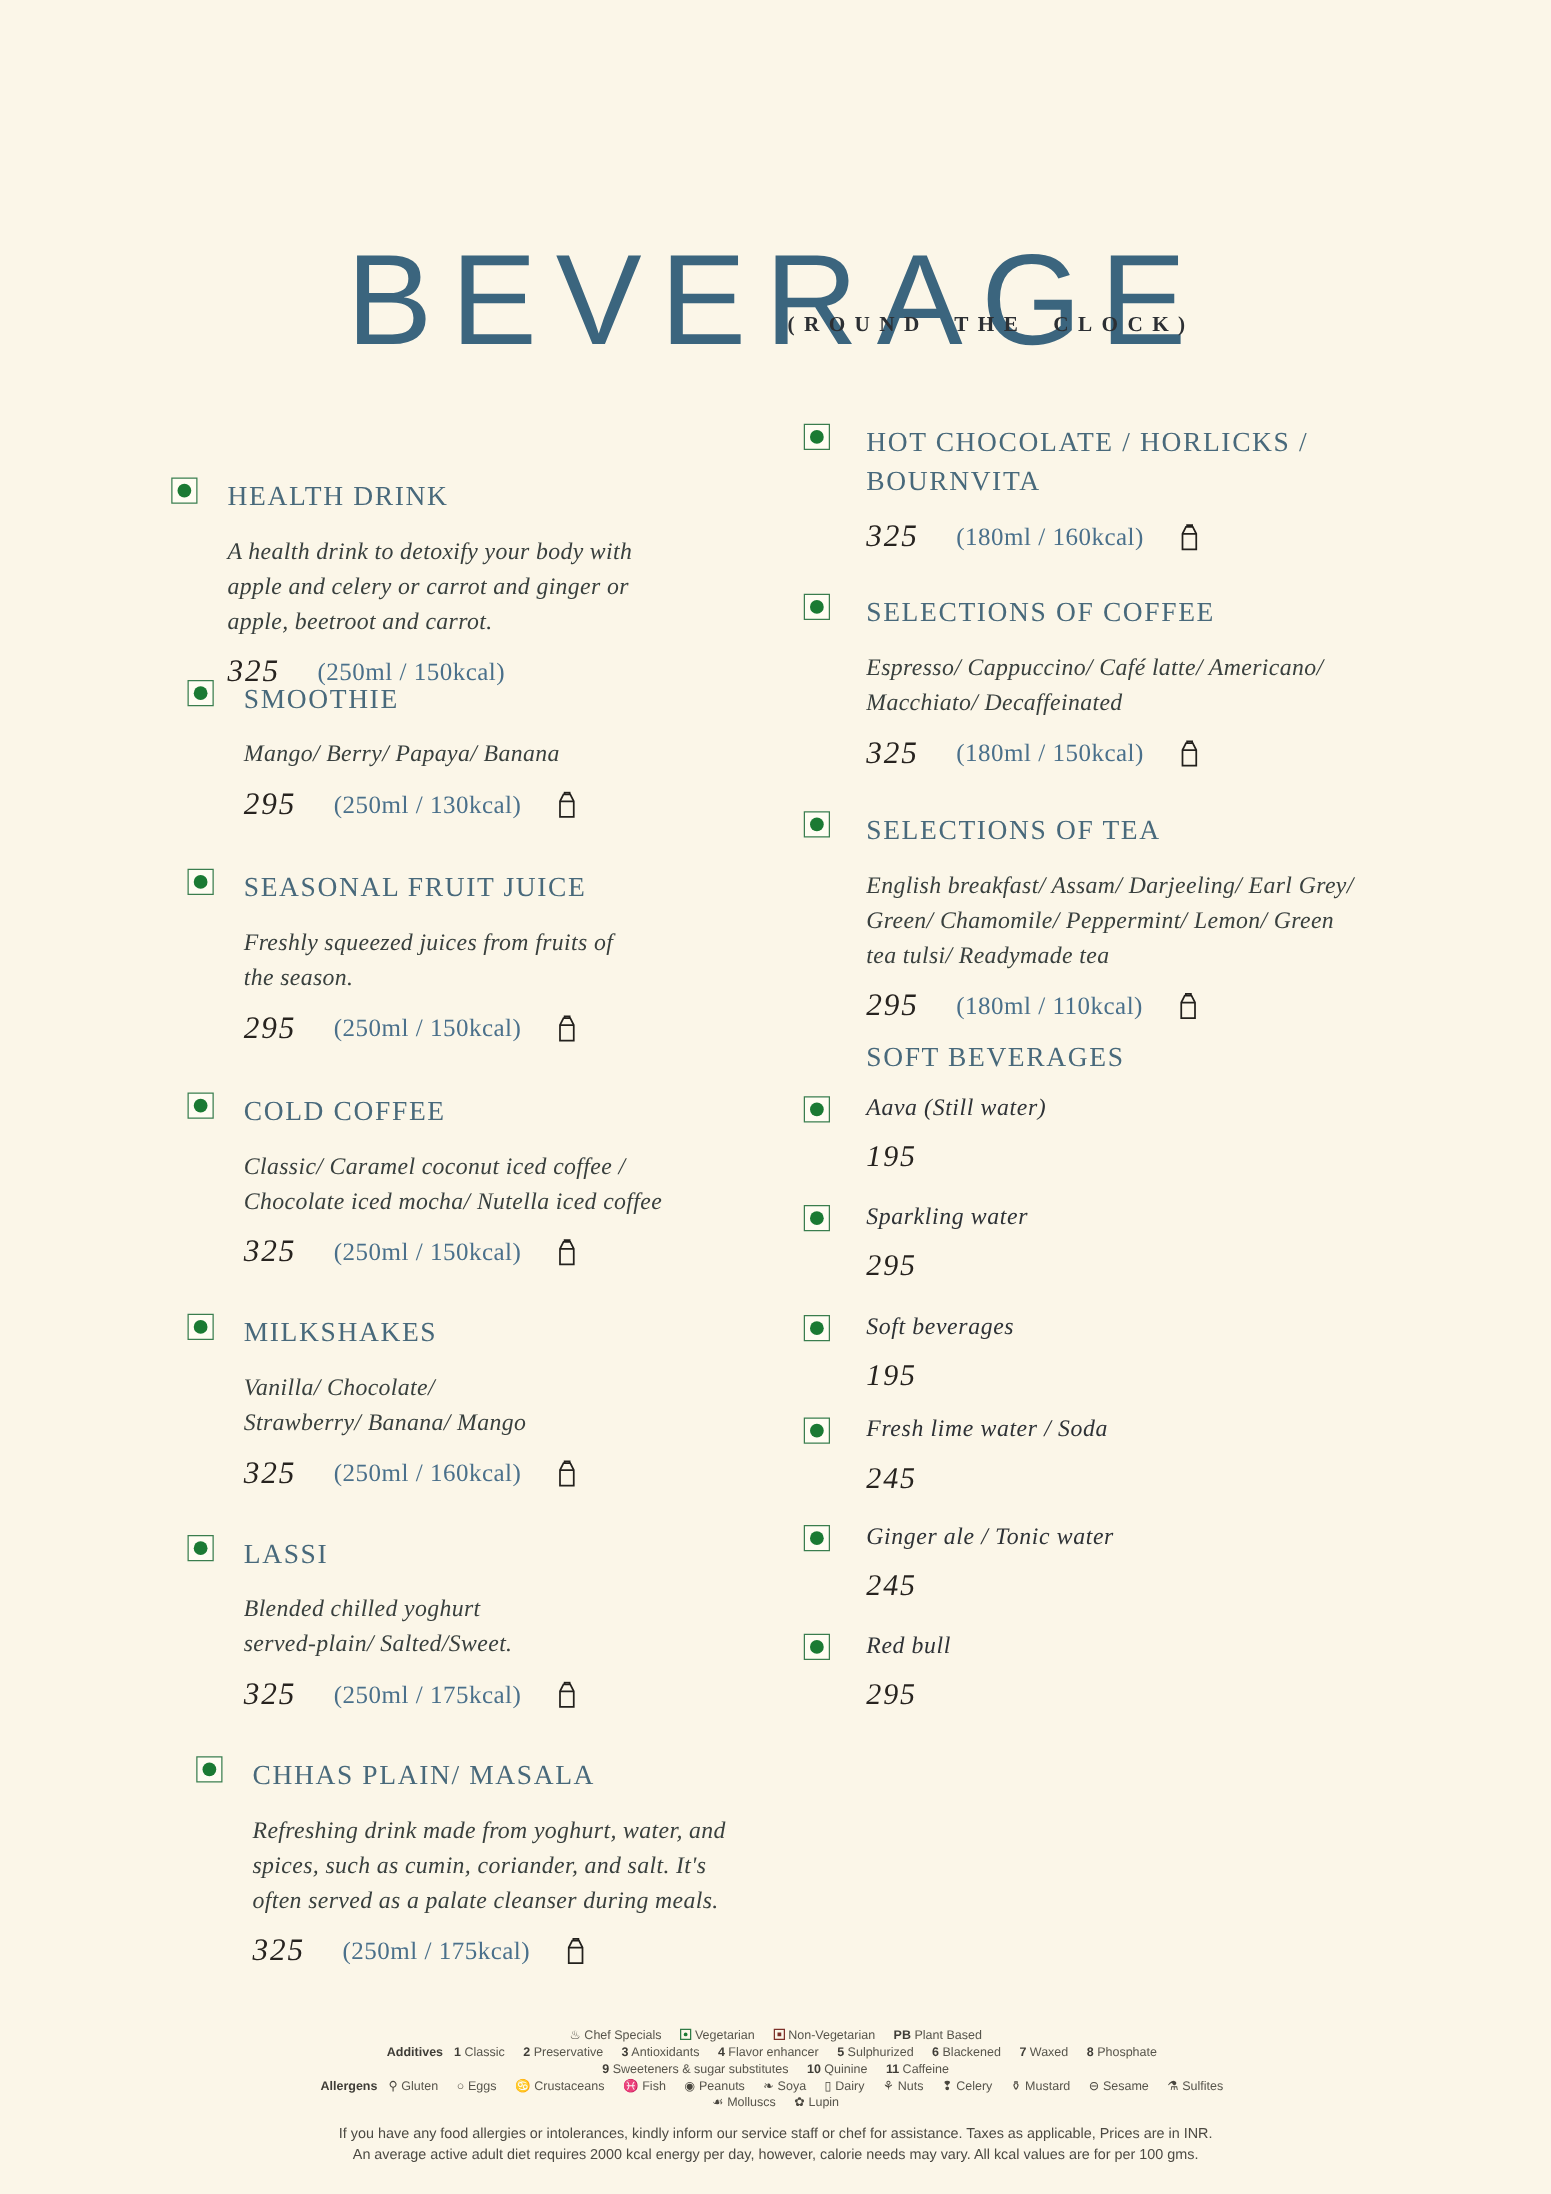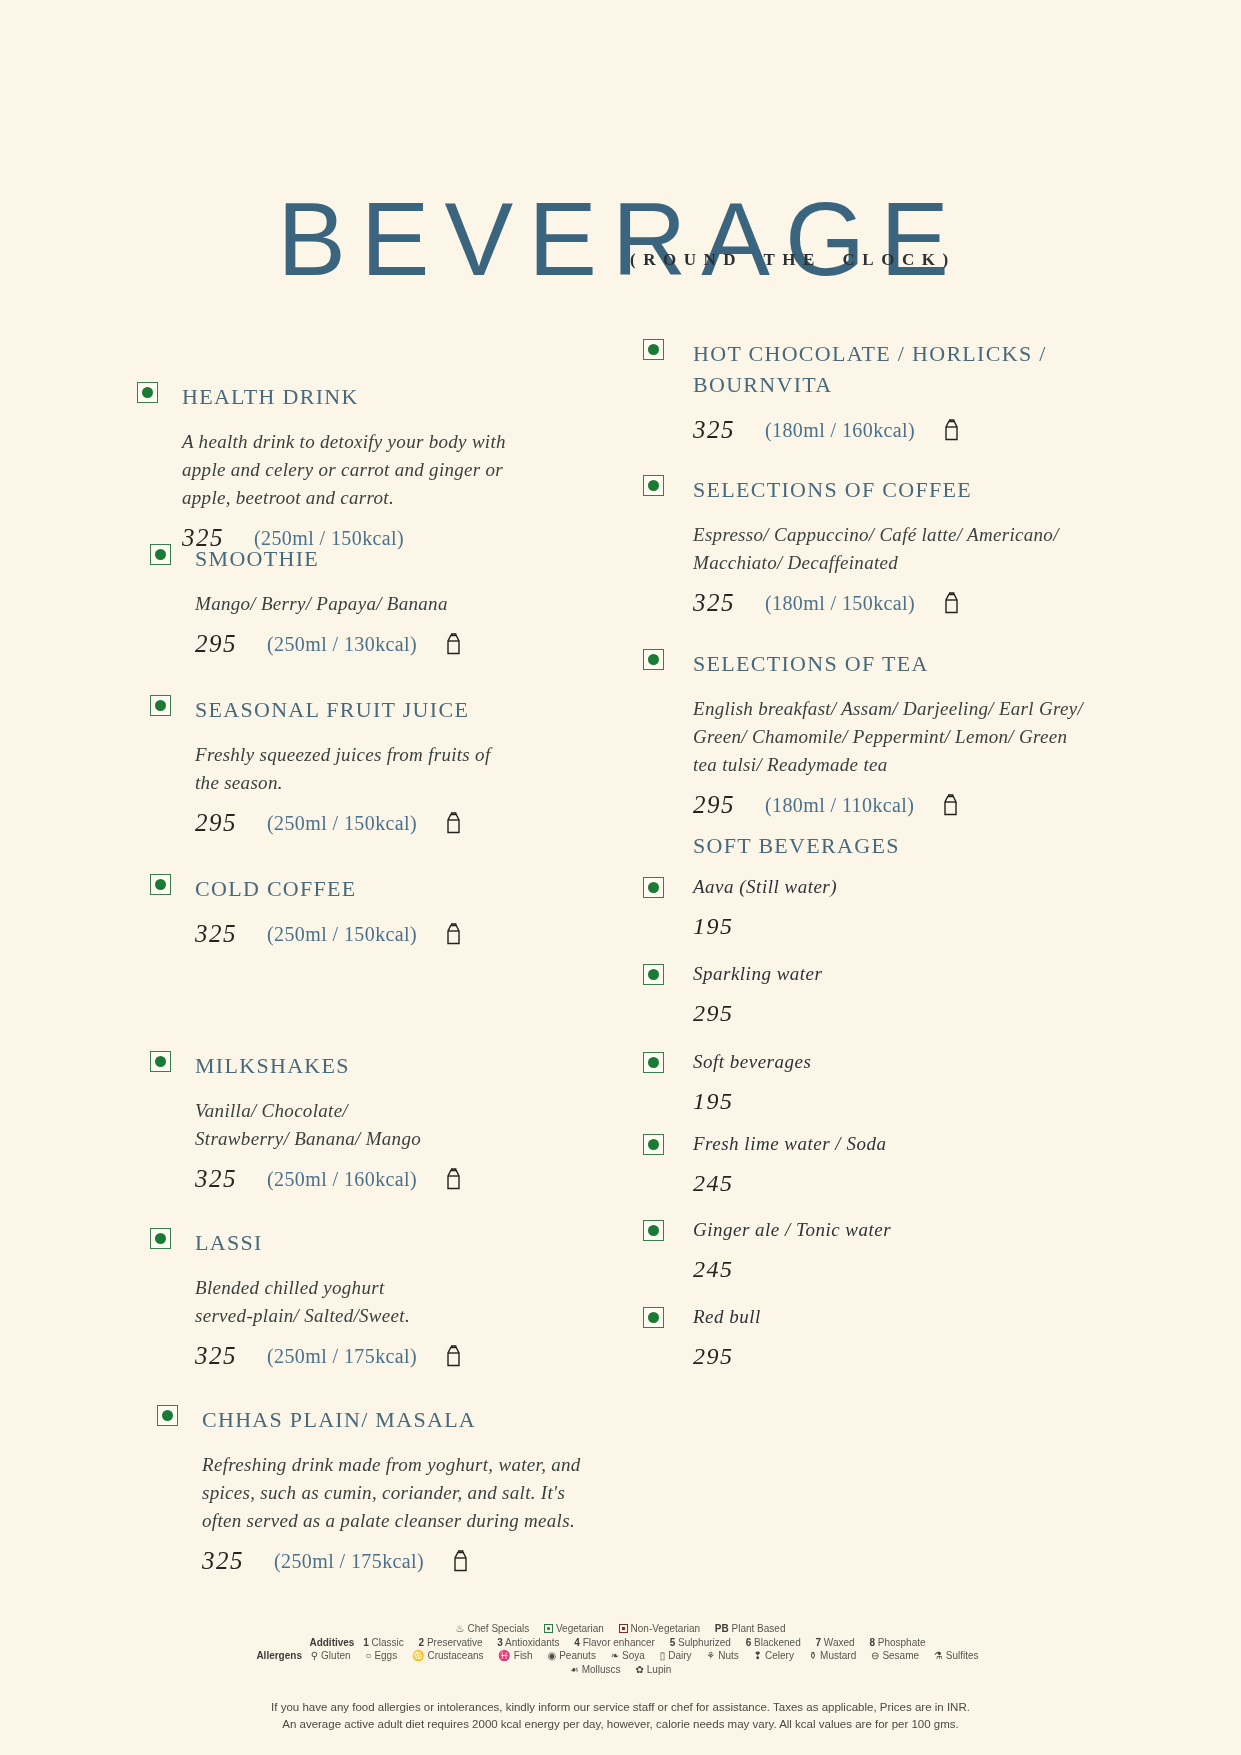--- a/index.html
+++ b/index.html
@@ -132,20 +132,22 @@
           <path d="M3 8 L14 8"></path>
           <path d="M6.7 2.5 L6.7 1 L10.7 1 L10.7 2.5"></path>
         </svg>
       </span>
   </div>
 </section>
 
 <section class="sec" id="ls4">
   <span class="veg-badge"></span>
   <h3>COLD COFFEE</h3>
+  <p class="desc">Classic/ Caramel coconut iced coffee /
+Chocolate iced mocha/ Nutella iced coffee</p>
   <div class="price-row">
     <span class="price">325</span>
     <span class="serving">(250ml / 150kcal)</span>
     <span class="milk-icon">
         <svg width="17" height="22" viewBox="0 0 17 22" fill="none" stroke="#23211d" stroke-width="1.4">
           <path d="M3 8 L3 20.5 L14 20.5 L14 8 L11.2 2.5 L5.8 2.5 Z"></path>
           <path d="M3 8 L14 8"></path>
           <path d="M6.7 2.5 L6.7 1 L10.7 1 L10.7 2.5"></path>
         </svg>
       </span>
@@ -304,20 +306,25 @@
   <div class="legend-line">
     <span class="lg-b">Additives</span>
     <span class="lg-item"><span class="lg-b">1</span> <span>Classic</span></span>
     <span class="lg-item"><span class="lg-b">2</span> <span>Preservative</span></span>
     <span class="lg-item"><span class="lg-b">3</span> <span>Antioxidants</span></span>
     <span class="lg-item"><span class="lg-b">4</span> <span>Flavor enhancer</span></span>
     <span class="lg-item"><span class="lg-b">5</span> <span>Sulphurized</span></span>
     <span class="lg-item"><span class="lg-b">6</span> <span>Blackened</span></span>
     <span class="lg-item"><span class="lg-b">7</span> <span>Waxed</span></span>
     <span class="lg-item"><span class="lg-b">8</span> <span>Phosphate</span></span>
+  </div>
+  <div class="legend-line">
+    <span class="lg-item"><span class="lg-b">9</span> <span>Sweeteners &amp; sugar substitutes</span></span>
+    <span class="lg-item"><span class="lg-b">10</span> <span>Quinine</span></span>
+    <span class="lg-item"><span class="lg-b">11</span> <span>Caffeine</span></span>
   </div>
   <div class="legend-line">
     <span class="lg-b">Allergens</span>
     <span class="lg-item"><span class="lg-ic">⚲</span><span>Gluten</span></span>
     <span class="lg-item"><span class="lg-ic">○</span><span>Eggs</span></span>
     <span class="lg-item"><span class="lg-ic">♋</span><span>Crustaceans</span></span>
     <span class="lg-item"><span class="lg-ic">♓</span><span>Fish</span></span>
     <span class="lg-item"><span class="lg-ic">◉</span><span>Peanuts</span></span>
     <span class="lg-item"><span class="lg-ic">❧</span><span>Soya</span></span>
     <span class="lg-item"><span class="lg-ic">▯</span><span>Dairy</span></span>

